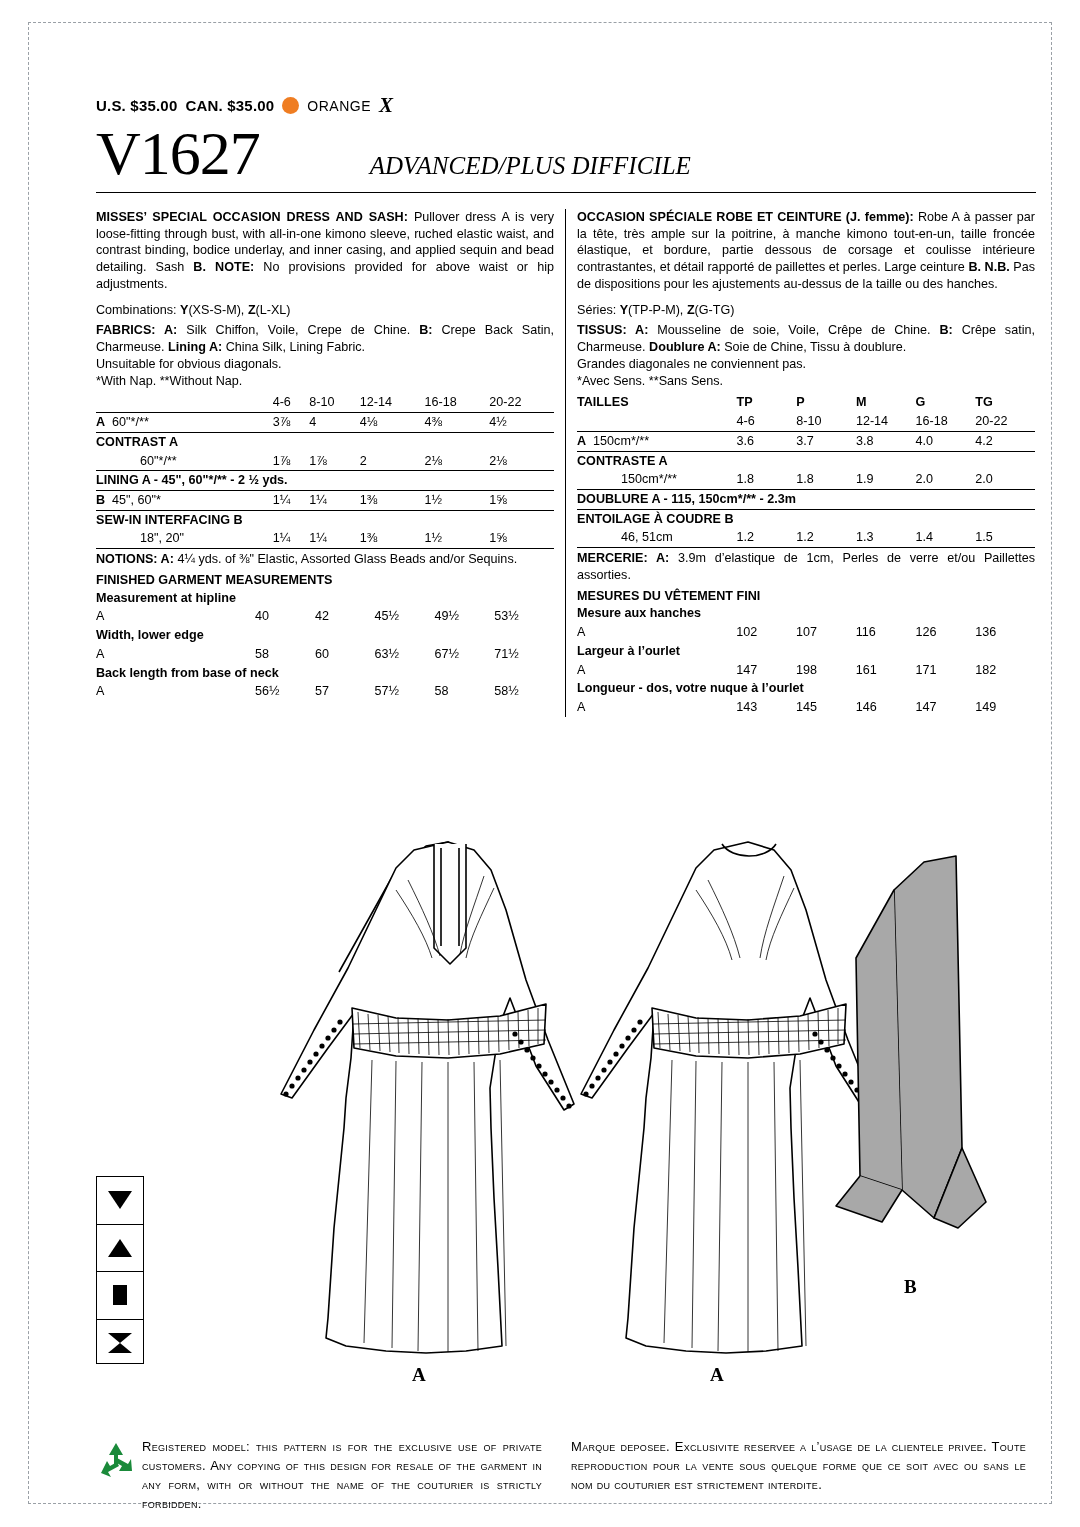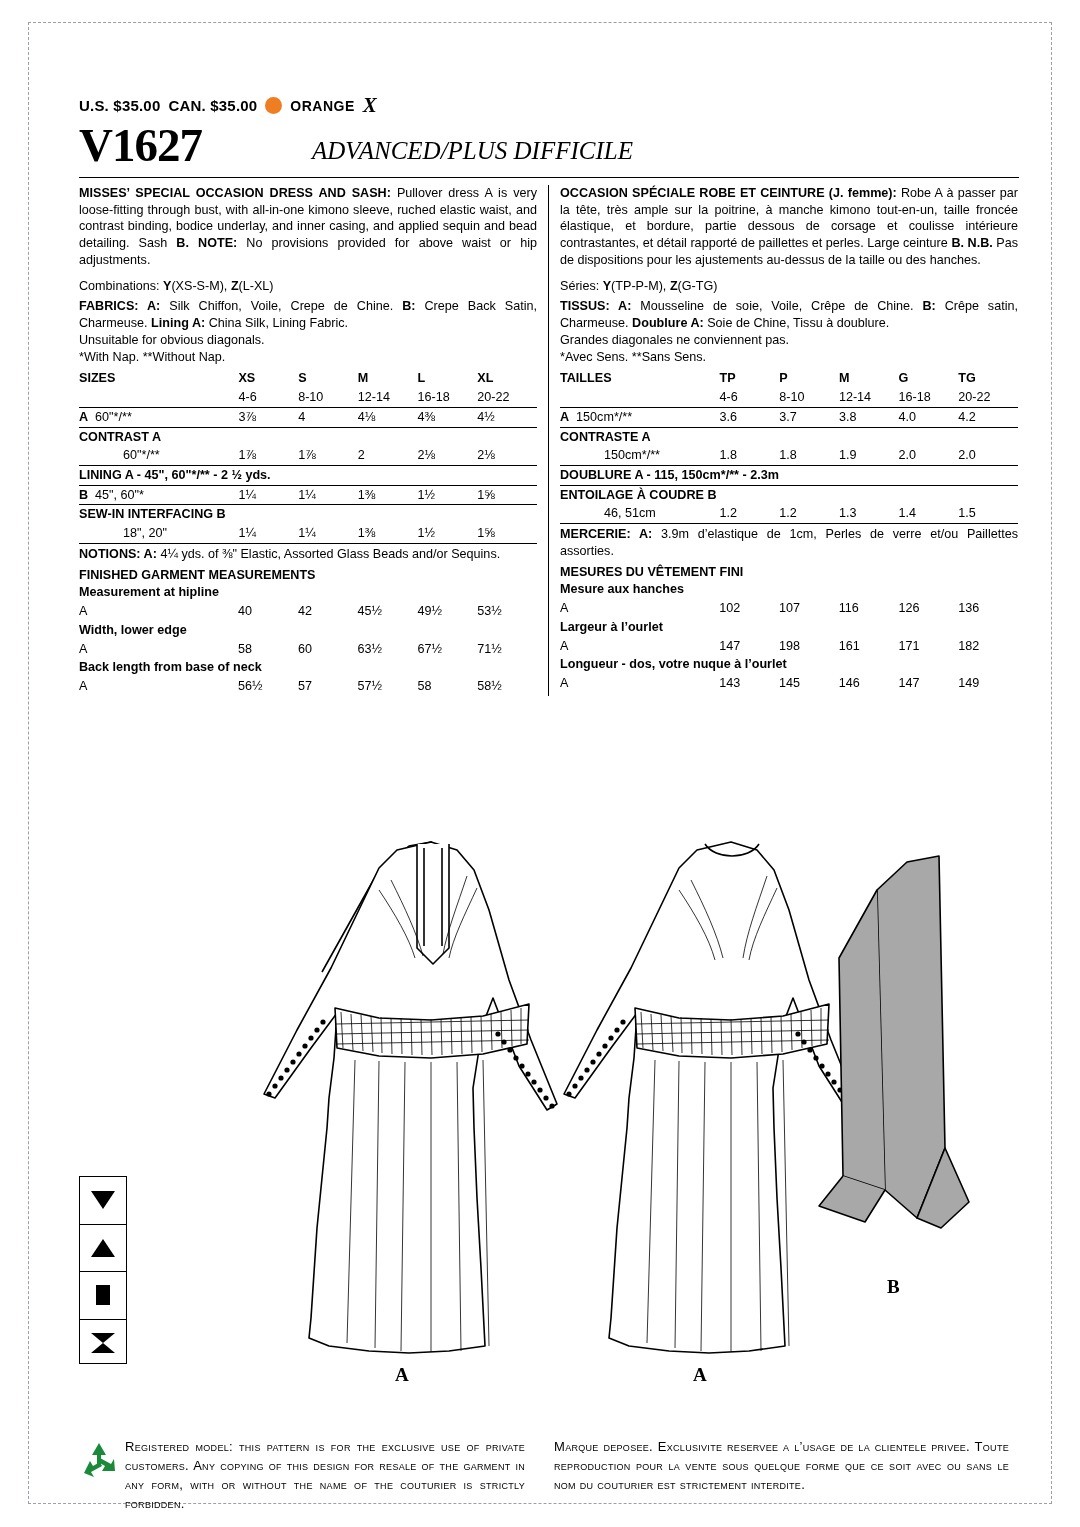--- a/index.html
+++ b/index.html
@@ -13,51 +13,51 @@
   }
   .page{
     position:absolute;
     left:28px;top:22px;
     width:1024px;height:1482px;
     border:1px dashed #9aa0a6;
     box-sizing:border-box;
   }
   .inner{
     position:absolute;
-    left:50px;top:70px;
+    left:67px;top:70px;
     width:940px;
   }
   
   .priceline{
     display:flex;align-items:center;gap:8px;
     font-size:15px;font-weight:bold;letter-spacing:.2px;
   }
   .dot{
     width:17px;height:17px;border-radius:50%;
     background:#ef7d22;display:inline-block;
   }
-  .colorword{font-size:14px;font-weight:bold;letter-spacing:.5px;}
+  .colorword{font-size:14px;font-weight:normal;letter-spacing:.5px;}
   .xmark{font-family:"Liberation Serif",serif;font-size:21px;font-weight:bold;font-style:italic;}
   
   .titlerow{
     display:flex;align-items:flex-end;margin-top:4px;
   }
   .patnum{
     font-family:"Liberation Serif", serif;
-    font-size:47px;font-weight:bold;letter-spacing:-1px;
+    font-size:62px;font-weight:normal;letter-spacing:-1px;
     line-height:1;
   }
   .difficulty{
     font-family:"Liberation Serif", serif;
     font-size:25px;font-weight:normal;font-style:italic;
     margin-left:110px;margin-bottom:4px;
   }
   .rule{border-top:1.5px solid #000;margin-top:8px;}
   
-  .cols{display:flex;margin-top:7px;}
+  .cols{display:flex;margin-top:16px;}
   .col{width:458px;font-size:12.6px;line-height:1.33;text-align:justify;}
   .colsep{
     width:1px;background:#000;margin:0 11px;align-self:stretch;
   }
   b{font-weight:bold;}
   .p{margin:0 0 9px 0;}
   .tight{margin-bottom:4px;}
   
   table.sz{border-collapse:collapse;width:100%;font-size:12.6px;}
   table.sz td{padding:1px 0;vertical-align:bottom;}
@@ -126,28 +126,20 @@
           <span>Combinations: </span><b>Y</b><span>(XS-S-M), </span><b>Z</b><span>(L-XL)</span>
         </p>
         <p class="p tight">
           <b>FABRICS: A:</b><span> Silk Chiffon, Voile, Crepe de Chine. </span><b>B:</b><span> Crepe Back Satin, Charmeuse. </span><b>Lining A:</b><span> China Silk, Lining Fabric.</span><br>
           <span>Unsuitable for obvious diagonals.</span><br>
           <span>*With Nap. **Without Nap.</span>
         </p>
 
         <table class="sz">
           <tbody>
-              <tr class="hdr">
-            <td class="c1">SIZES</td>
-            <td class="c2">XS</td>
-            <td class="c3">S</td>
-            <td class="c4">M</td>
-            <td class="c5">L</td>
-            <td class="c6">XL</td>
-          </tr>
           <tr class="lrow">
             <td></td>
             <td>4-6</td>
             <td>8-10</td>
             <td>12-14</td>
             <td>16-18</td>
             <td>20-22</td>
           </tr>
 
           <tr class="lrow">

